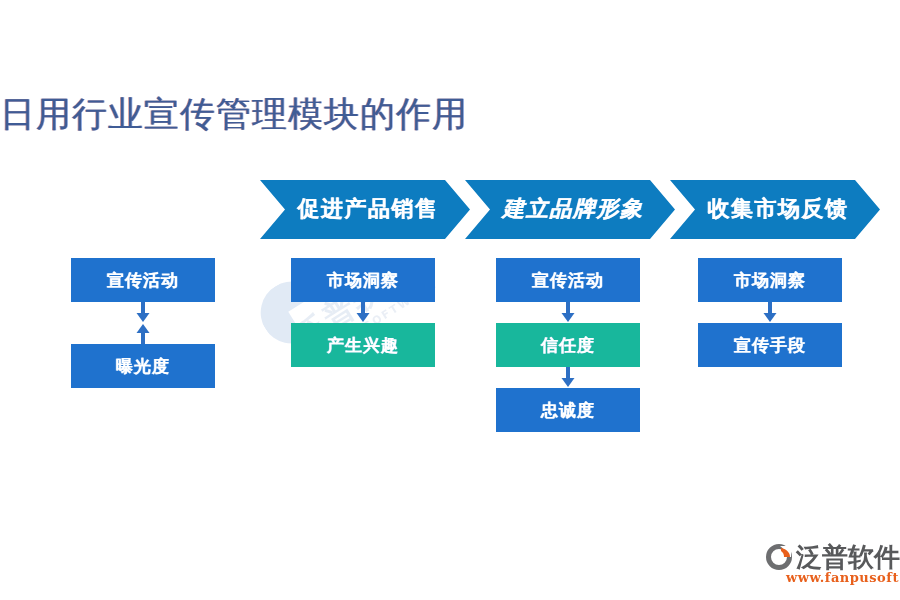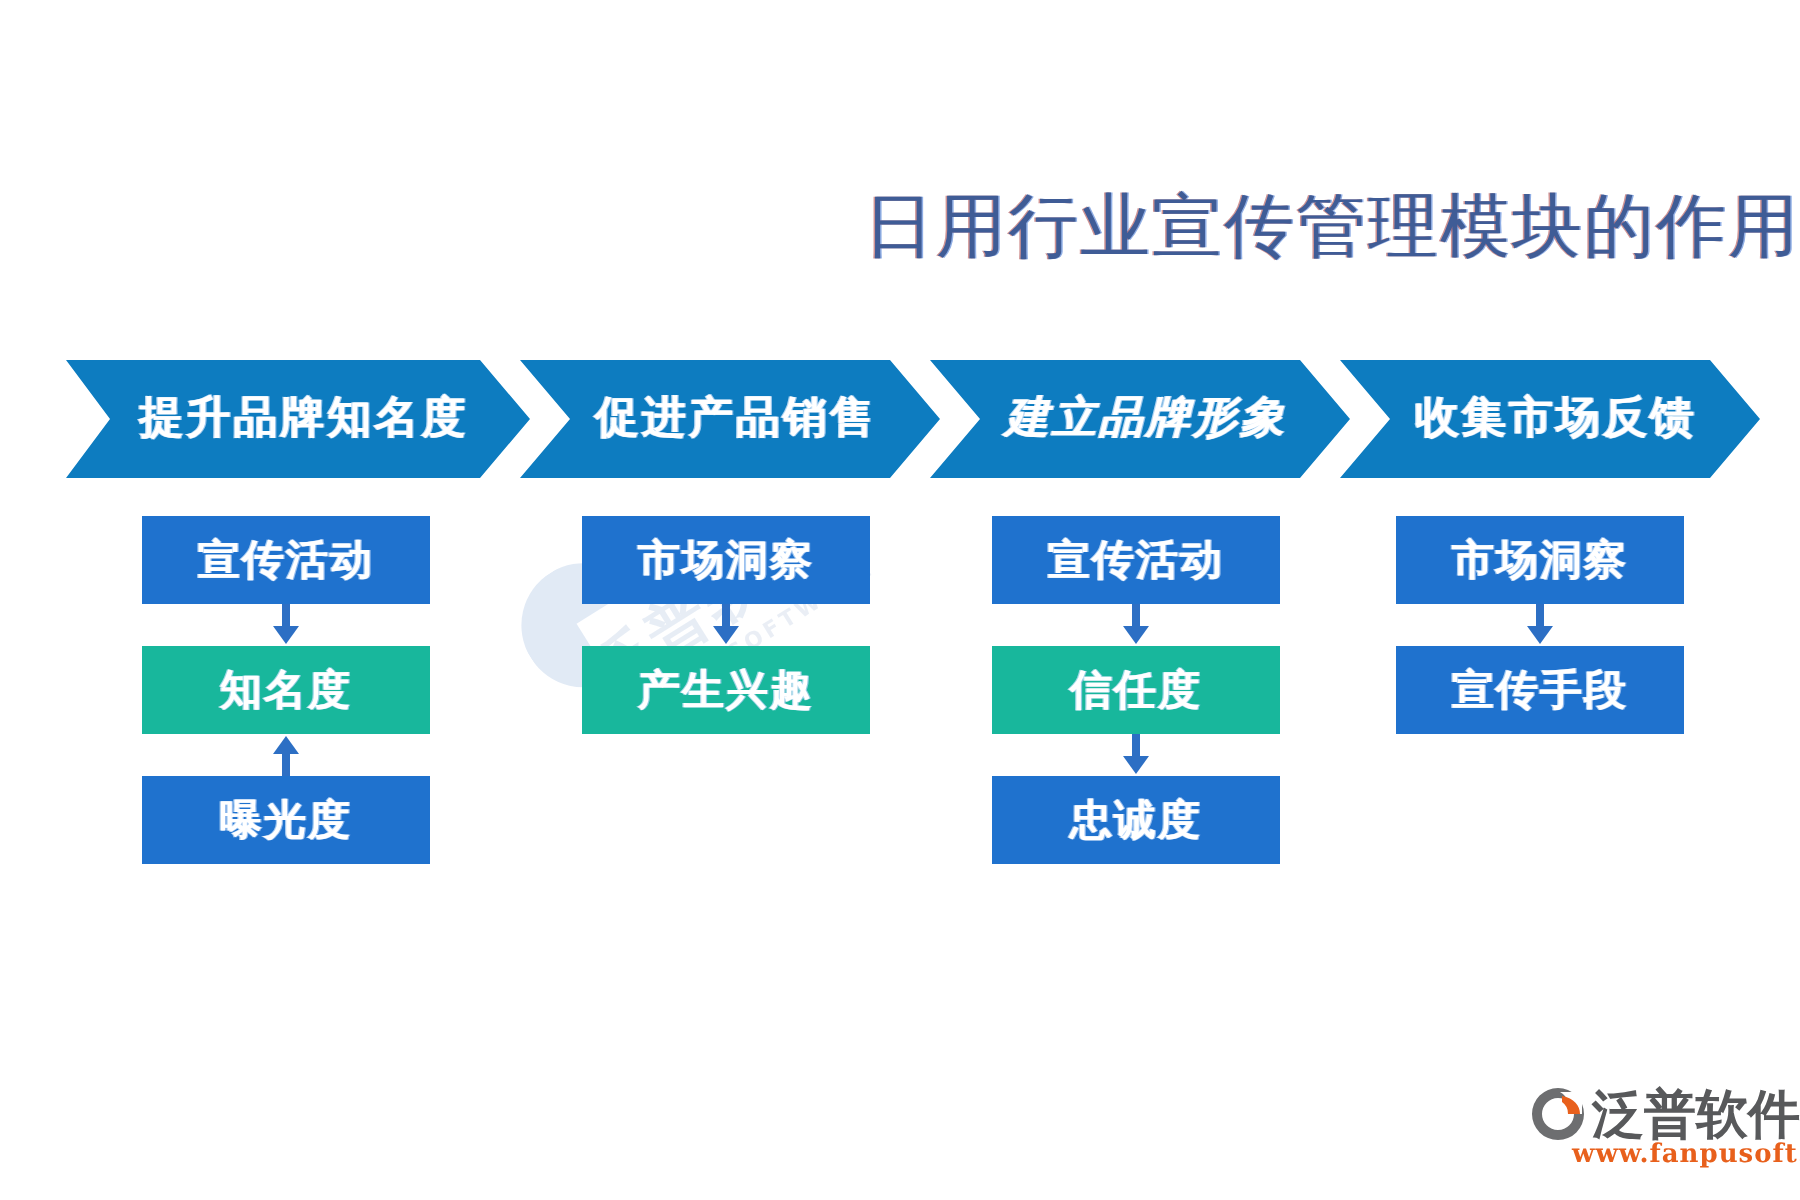--- a/index.html
+++ b/index.html
@@ -20,21 +20,21 @@
     width: 900px;
     height: 600px;
   }
 
   
   #page-title {
     position: absolute;
     left: 0;
     top: 92px;
     width: 900px;
-    text-align: right;
+    text-align: left;
     font-size: 35px;
     line-height: 44px;
     letter-spacing: 1px;
     color: #3f5c96;
     font-weight: 400;
     text-shadow: -0.7px 0 rgba(170,60,60,0.55), 0.7px 0 rgba(70,120,210,0.6);
     white-space: nowrap;
   }
 
   
@@ -92,21 +92,21 @@
   .col3 { left: 496px; }
   .col4 { left: 698px; }
 
   .node-box {
     width: 144px;
     height: 44px;
     display: flex;
     align-items: center;
     justify-content: center;
     color: #ffffff;
-    font-size: 21px;
+    font-size: 17px;
     font-weight: bold;
     letter-spacing: 1px;
     white-space: nowrap;
     box-sizing: border-box;
   }
   .node-box .node-label {
     text-shadow: -0.6px 0 rgba(200,225,250,0.8), 0.6px 0 rgba(185,210,245,0.75);
   }
   .node-box.blue  { background: #1f72ce; }
   .node-box.teal  { background: #18b79c; }
@@ -207,23 +207,20 @@
   }
 </style>
 </head>
 <body>
 
 <div id="canvas">
 
   <div id="page-title">日用行业宣传管理模块的作用</div>
 
   <div id="chevron-band">
-    <div class="chevron first">
-      <span class="chevron-label">提升品牌知名度</span>
-    </div>
     <div class="chevron mid c2">
       <span class="chevron-label">促进产品销售</span>
     </div>
     <div class="chevron mid c3">
       <span class="chevron-label">建立品牌形象</span>
     </div>
     <div class="chevron mid c4">
       <span class="chevron-label">收集市场反馈</span>
     </div>
   </div>
@@ -238,23 +235,20 @@
     <div class="node-box blue">
       <span class="node-label">宣传活动</span>
     </div>
     <div class="connector">
       <span class="arrow">
         <svg width="14" height="21" viewBox="0 0 14 21">
             <rect x="5" y="0" width="4" height="13" fill="#2d6fc4"></rect>
             <polygon points="7,20 0.5,11 13.5,11" fill="#2d6fc4"></polygon>
           </svg>
       </span>
-    </div>
-    <div class="node-box teal">
-      <span class="node-label">知名度</span>
     </div>
     <div class="connector">
       <span class="arrow">
         <svg width="14" height="21" viewBox="0 0 14 21">
             <rect x="5" y="8" width="4" height="13" fill="#2d6fc4"></rect>
             <polygon points="7,1 0.5,10 13.5,10" fill="#2d6fc4"></polygon>
           </svg>
       </span>
     </div>
     <div class="node-box blue">

